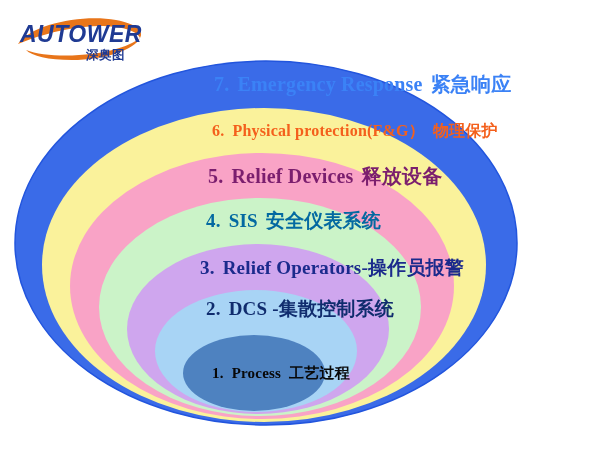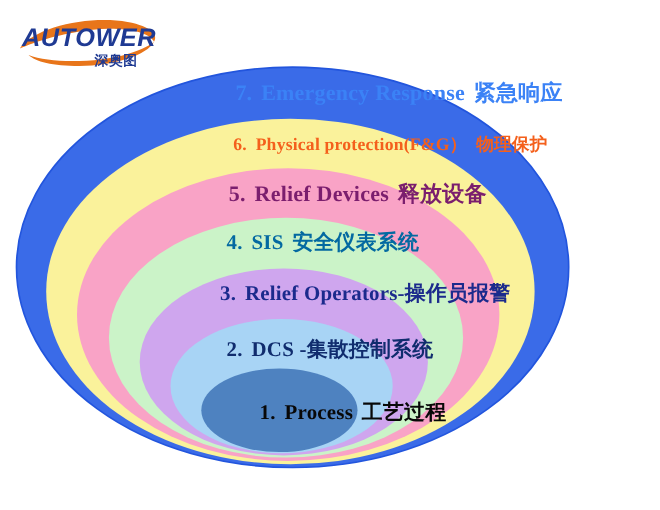--- a/index.html
+++ b/index.html
@@ -51,22 +51,22 @@
     line-height: 1;
   }
   .lab-en { font-family: "Liberation Serif", "DejaVu Serif", serif; }
   .lab-cn { font-family: "DejaVu Sans", "Liberation Sans", sans-serif; font-weight: bold; }
 
   #label-7 { left: 214px; top: 74px;  font-size: 20px; color: #3b82f6; }
   #label-6 { left: 212px; top: 123px; font-size: 16px; color: #F4601C; }
   #label-5 { left: 208px; top: 166px; font-size: 20px; color: #7B1E6E; }
   #label-4 { left: 206px; top: 211px; font-size: 19px; color: #0369a1; }
   #label-3 { left: 200px; top: 258px; font-size: 19px; color: #1B2A8C; }
-  #label-2 { left: 206px; top: 309px; font-size: 19px; color: #102C6E; }
-  #label-1 { left: 212px; top: 366px; font-size: 19px; color: #080808; margin-left: 24px; }
+  #label-2 { left: 206px; top: 299px; font-size: 19px; color: #102C6E; }
+  #label-1 { left: 212px; top: 366px; font-size: 15px; color: #080808; }
 
   .gap { display: inline-block; width: 8px; }
 </style>
 </head>
 <body>
 
 <div id="page">
 
   <div id="logo">
     <svg width="140" height="56" viewBox="0 0 140 56" xmlns="http://www.w3.org/2000/svg">

